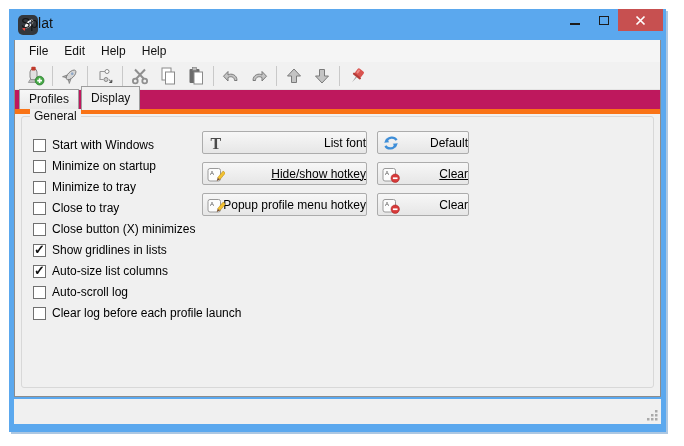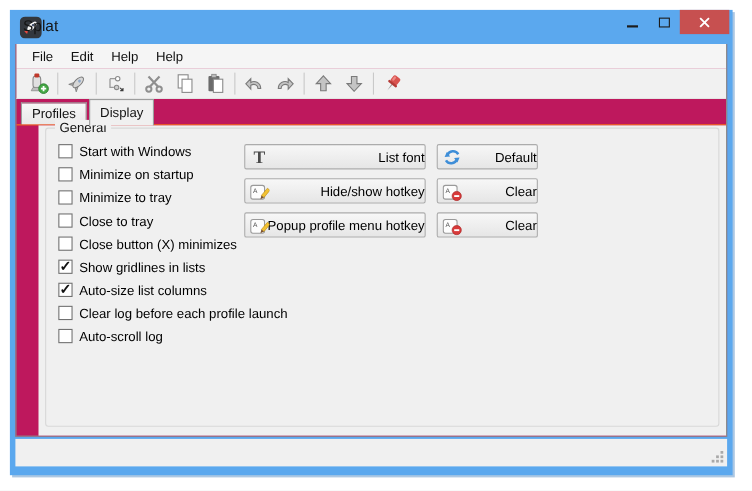--- a/index.html
+++ b/index.html
@@ -29,48 +29,48 @@
     display:flex; flex-direction:column;
   }
   .menubar { height:22px; background:#F5F5F5; display:flex; align-items:center; padding-left:6px; }
   .menu-item { padding:3px 8px; color:#111; }
 
   .toolbar { height:28px; background:#F1F1F1; border-bottom:1px solid #E4E4E4; display:flex; align-items:center; padding-left:6px; }
   .tb-btn { width:28px; height:24px; display:flex; align-items:center; justify-content:center; }
   .tb-sep { width:1px; height:20px; background:#C9C9C9; margin:0 3px; }
 
   
-  .tabstrip { height:24px; display:flex; align-items:flex-end; padding-left:4px; border-bottom:1px solid #f97316; }
+  .tabstrip { height:24px; display:flex; align-items:flex-end; padding-left:4px; border-bottom:5px solid #f97316; }
   .tab { padding:2px 9px 3px 9px; border:1px solid #9D9D9D; border-bottom:none; background:linear-gradient(#F7F7F7,#E9E9E9); height:20px; color:#111; }
   .tab.selected { height:24px; background:#F0F0F0; position:relative; z-index:2; margin-bottom:-1px; padding-top:4px; }
   .tab + .tab { margin-left:2px; }
 
-  .tabpage { flex:1; background:#F0F0F0; position:relative; padding:2px 6px 8px 6px;margin-left:20px; }
+  .tabpage { flex:1; background:#F0F0F0; position:relative; padding:2px 6px 8px 6px; }
 
   
   .groupbox { position:relative; width:100%; height:100%; border:1px solid #D8D8D8; border-radius:3px; }
   .group-label { position:absolute; top:-8px; left:8px; background:#F0F0F0; padding:0 4px; color:#111; }
 
   .cb-col { position:absolute; left:11px; top:14px; }
-  .cb-row { height:21px; display:flex; align-items:flex-start; }
+  .cb-row { height:21px; display:flex; align-items:flex-end; }
   .cb { width:13px; height:13px; background:#FFFFFF; border:1px solid #707070; margin-right:6px; position:relative; flex:0 0 auto; }
   .cb .mark { position:absolute; left:0px; top:-3px; font-size:13px; font-weight:bold; color:#111; }
   .cb-label { white-space:nowrap; color:#000; }
 
   
   .btn {
     position:absolute; height:23px; border:1px solid #ACACAC; border-radius:2px;
     background:linear-gradient(#F7F7F7,#E6E6E6); display:flex; align-items:center;
     font-family:"Liberation Sans", sans-serif; font-size:12px; color:#000;
   }
   .btn .bicon { position:absolute; left:4px; top:2px; width:18px; height:18px; }
   .btn .blabel { width:100%; text-align:right; padding-left:14px; }
   .btn.col1 { left:180px; width:165px; }
   .btn.col2 { left:355px; width:92px; }
-  .row1 { top:14px; } .row2 { top:45px; } .row3 { top:76px; }
+  .row1 { top:14px; } .row2 { top:45px;text-decoration:underline; } .row3 { top:76px; }
 
   
   .statusbar { margin:2px 5px 0 5px; height:25px; background:#F0F0F0; position:relative; }
   .grip { position:absolute; right:2px; bottom:2px; }
 </style>
 </head>
 <body>
 
 <div class="window">
 
@@ -234,25 +234,25 @@
             <span class="cb-label">Show gridlines in lists</span>
           </div>
           <div class="cb-row">
             <span class="cb">
                 <span class="mark">✓</span>
               </span>
             <span class="cb-label">Auto-size list columns</span>
           </div>
           <div class="cb-row">
             <span class="cb"></span>
+            <span class="cb-label">Auto-scroll log</span>
+          </div>
+          <div class="cb-row">
+            <span class="cb"></span>
             <span class="cb-label">Clear log before each profile launch</span>
-          </div>
-          <div class="cb-row">
-            <span class="cb"></span>
-            <span class="cb-label">Auto-scroll log</span>
           </div>
         </div>
 
         <button class="btn col1 row1">
           <svg class="bicon" viewBox="0 0 18 18">
             <text x="3.5" y="14.5" font-family="Liberation Serif, serif" font-size="16" font-weight="bold" fill="#4A4A4A">T</text>
           </svg>
           <span class="blabel">List font</span>
         </button>
         <button class="btn col1 row2">

